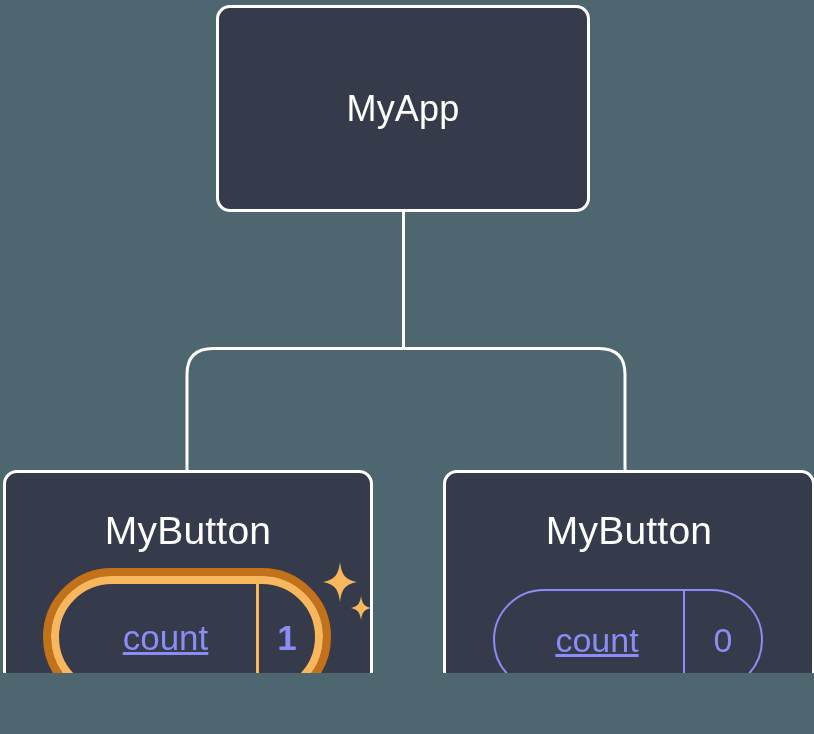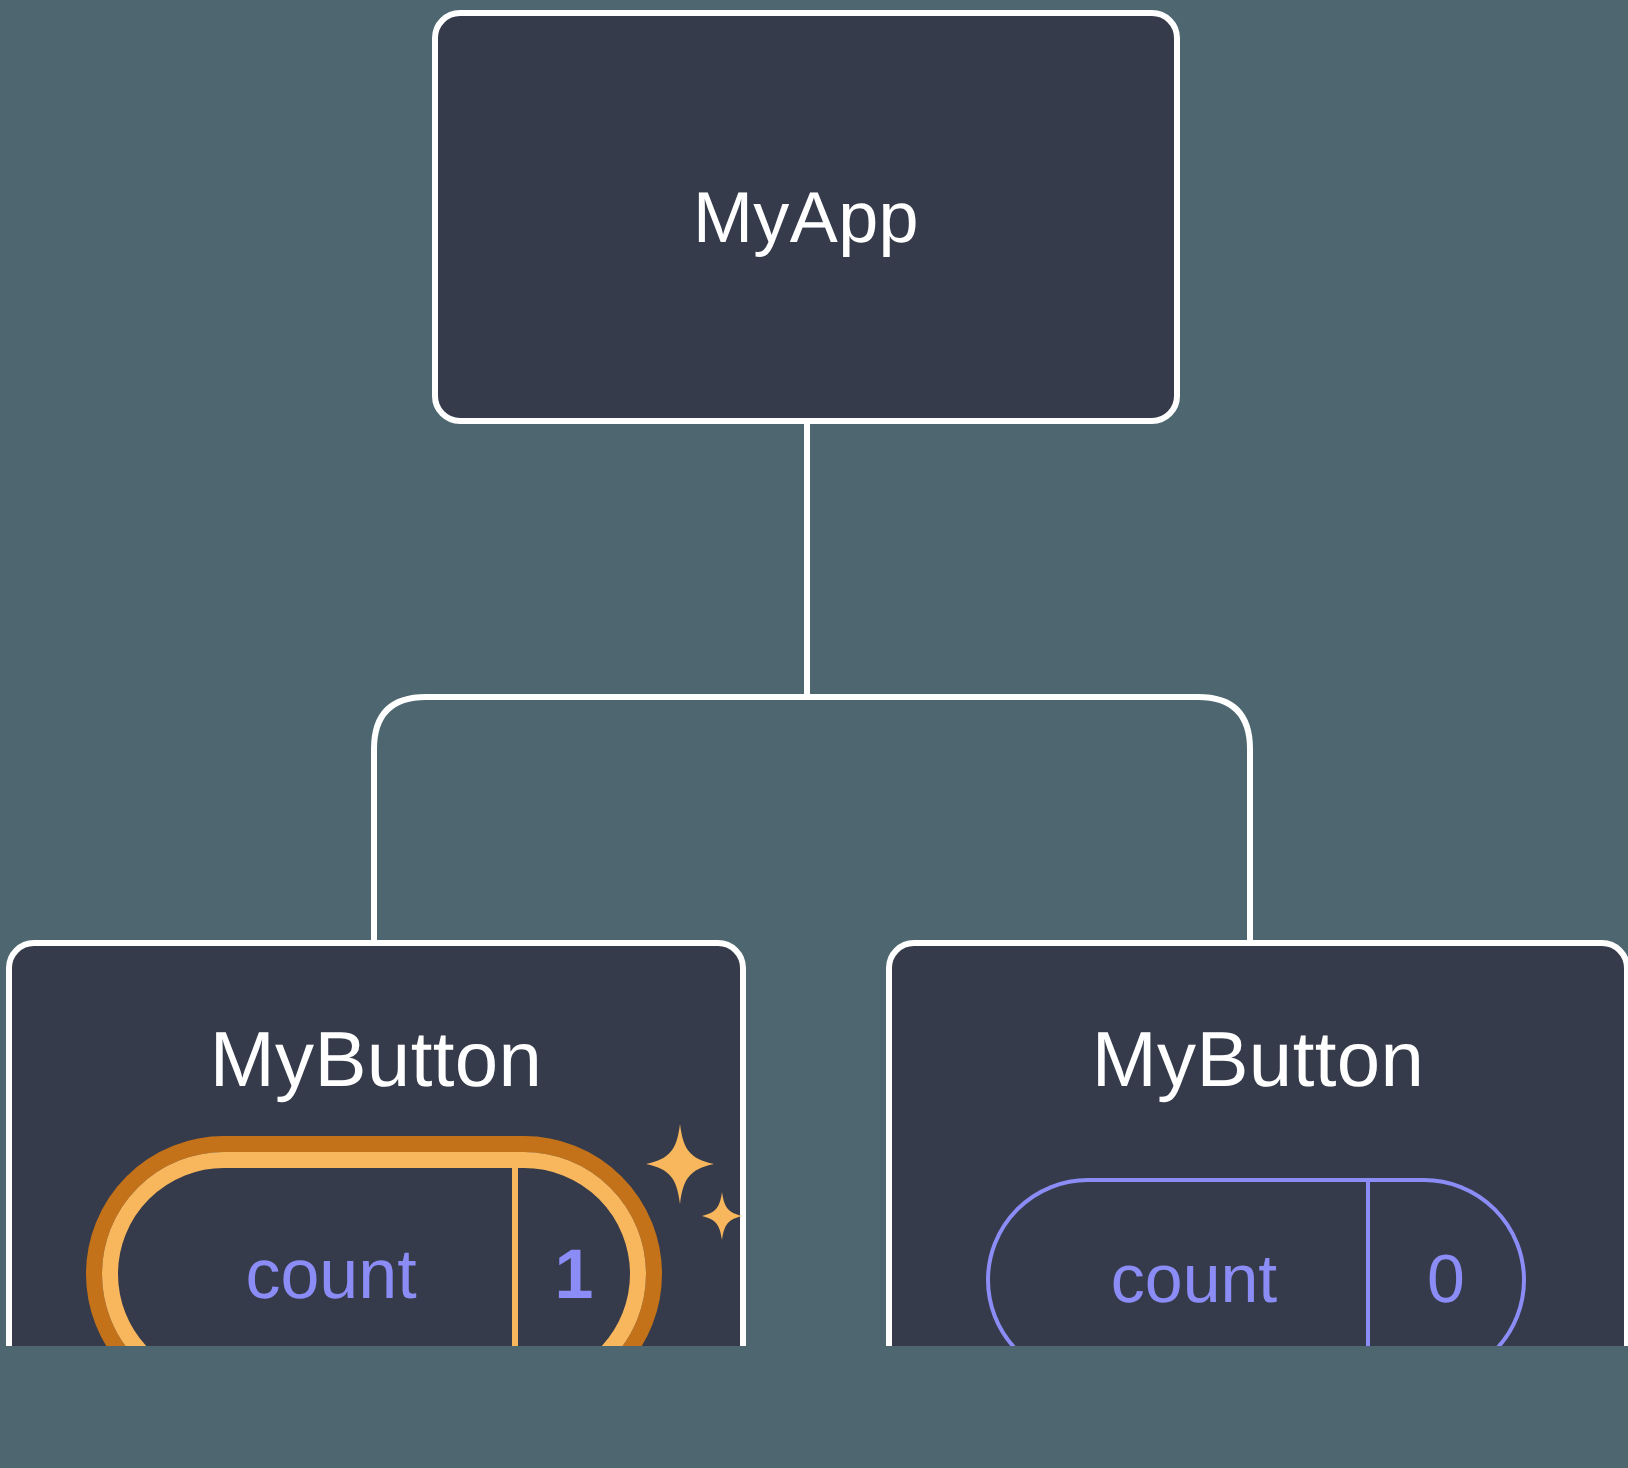--- a/index.html
+++ b/index.html
@@ -144,21 +144,21 @@
     display: flex;
     align-items: center;
     justify-content: center;
     font-size: 34px;
     line-height: 1;
     white-space: nowrap;
   }
   .pill-hl-inner .pill-cell { font-size: 35px; }
   .pill-hl-inner .pill-cell.pill-val { font-weight: 700; }
   .pill-plain .pill-cell { font-size: 34px; }
-  .pill-cell.pill-key { padding-left: 16px; }
+  .pill-cell.pill-key { padding-left: 16px; text-decoration: underline; }
 
   
   .sparkles {
     position: absolute;
     left: 313px;
     top: 558px;
     width: 64px;
     height: 72px;
     pointer-events: none;
   }

